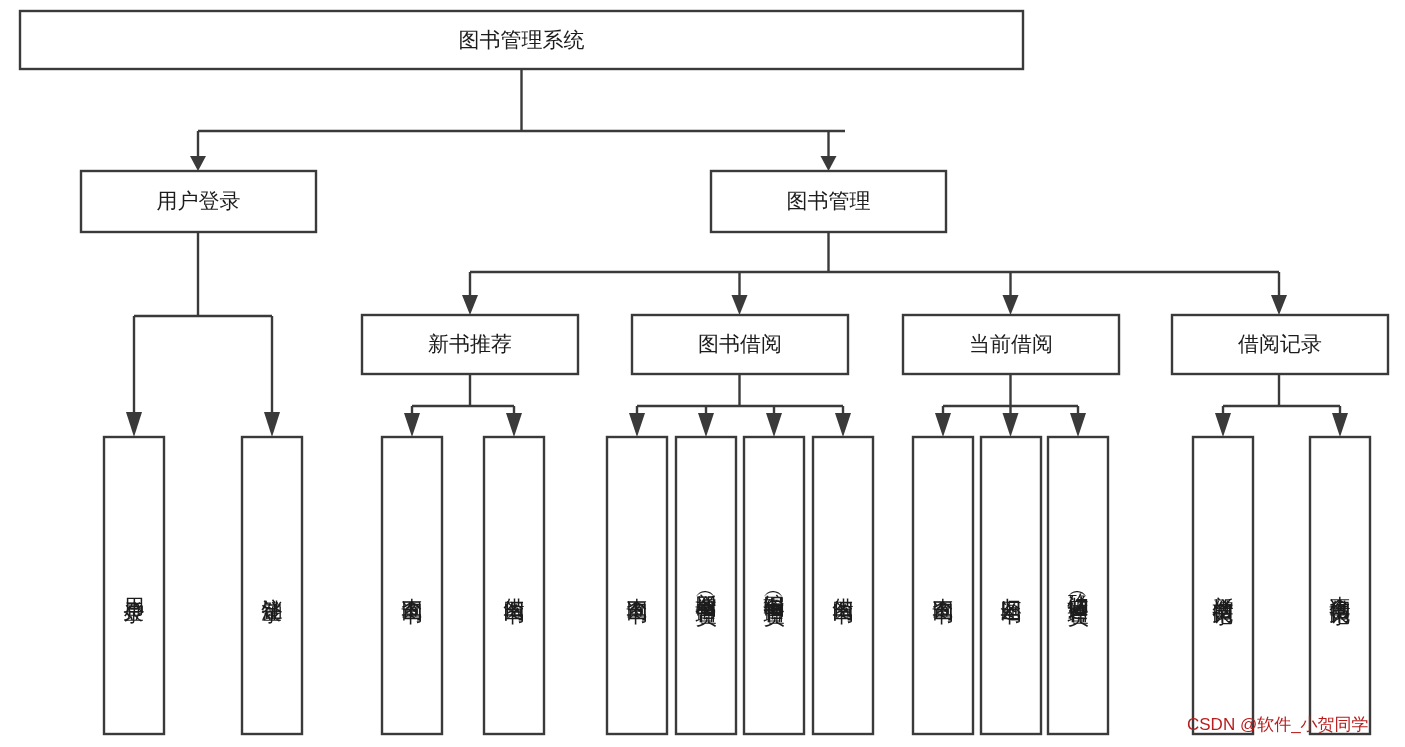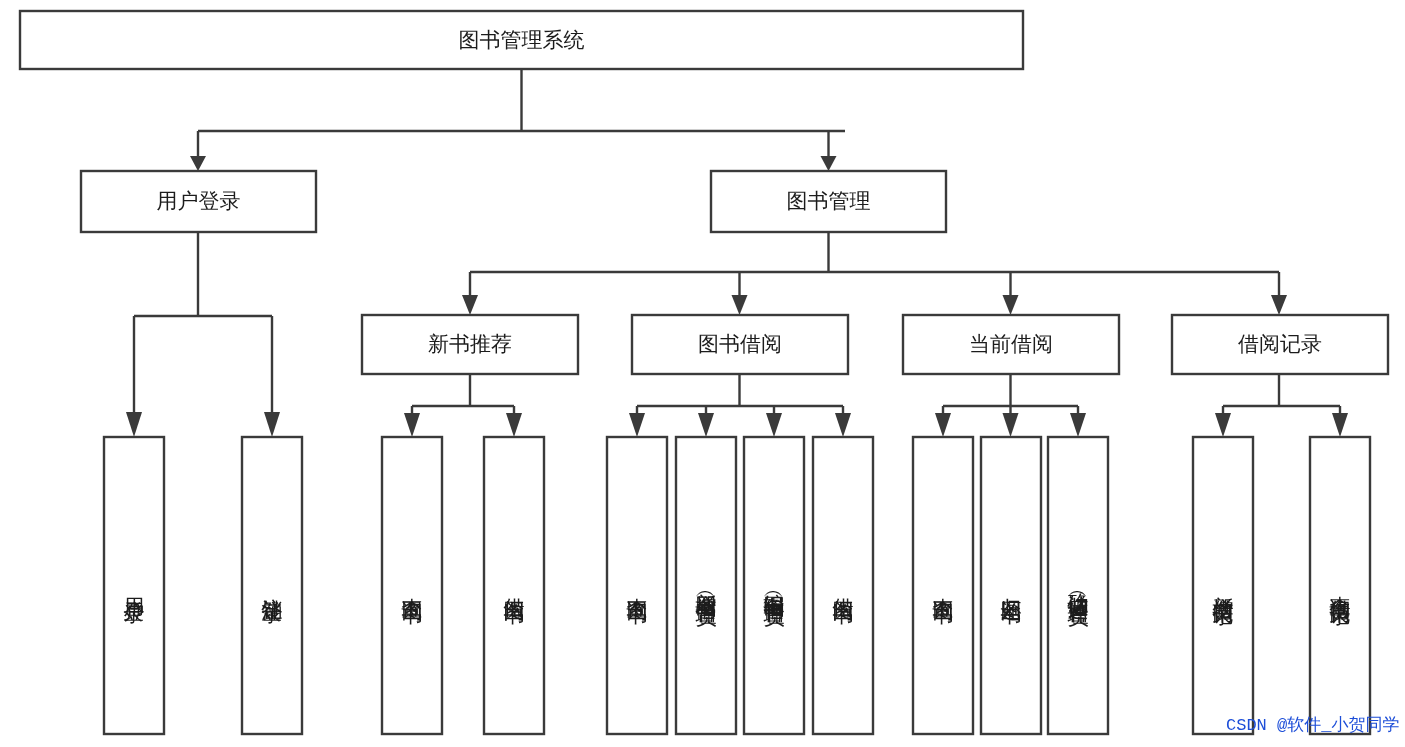--- a/index.html
+++ b/index.html
@@ -55,28 +55,27 @@
     fill: #1c1c1c;
     writing-mode: vertical-rl;
     text-orientation: upright;
     glyph-orientation-vertical: 0;
     letter-spacing: 2px;
     text-anchor: middle;
     dominant-baseline: central;
   }
   .watermark {
     position: absolute;
-    font-family: Liberation Mono, monospace;
+    font-family: Liberation Sans, sans-serif;
     font-size: 17px;
-    color: #1d4ed8;
+    color: #b91c1c;
     white-space: nowrap;
     left: 1187px;
     top: 713px;
     user-select: none;
-    margin-left: 39px;
   }
 </style>
 </head>
 <body>
 
 <div id="diagram-root">
 
   <svg id="diagram-svg" viewBox="0 0 1405 747" xmlns="http://www.w3.org/2000/svg">
 
     <g>

